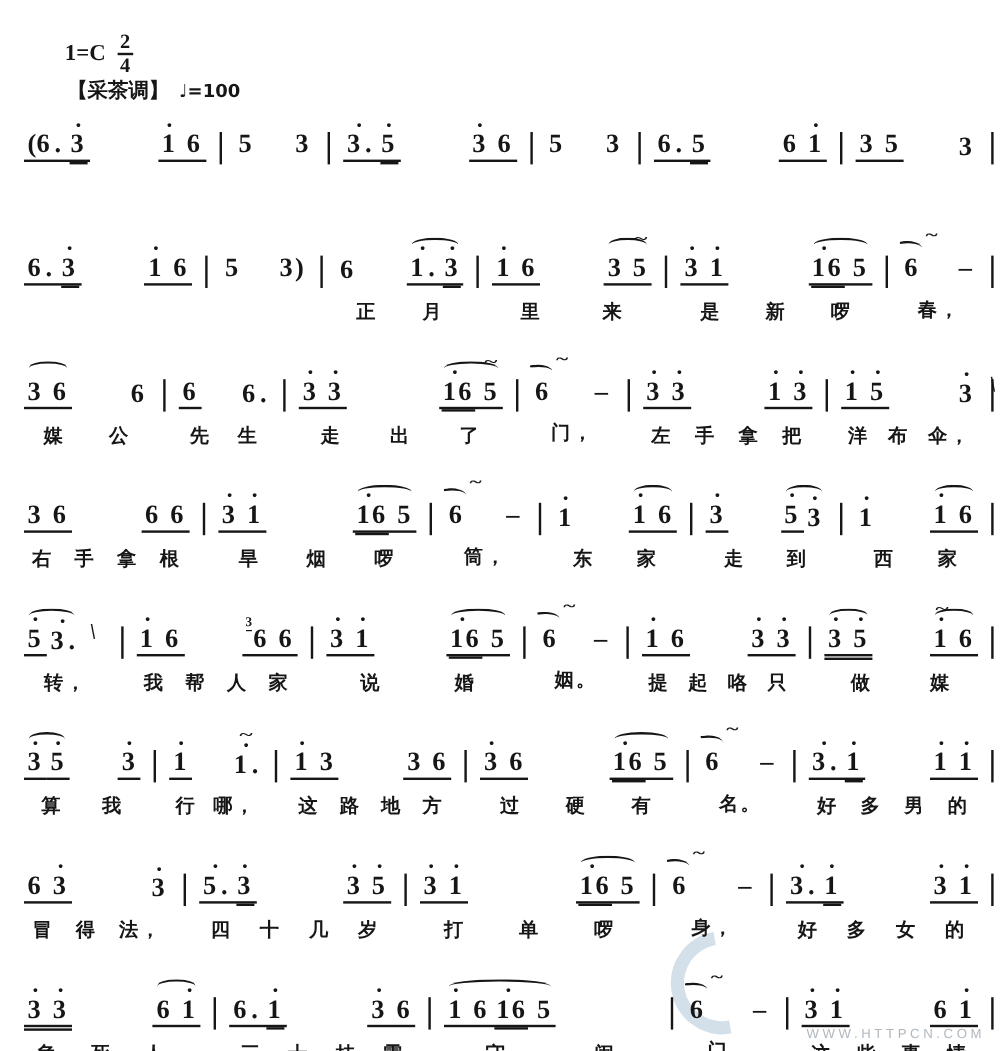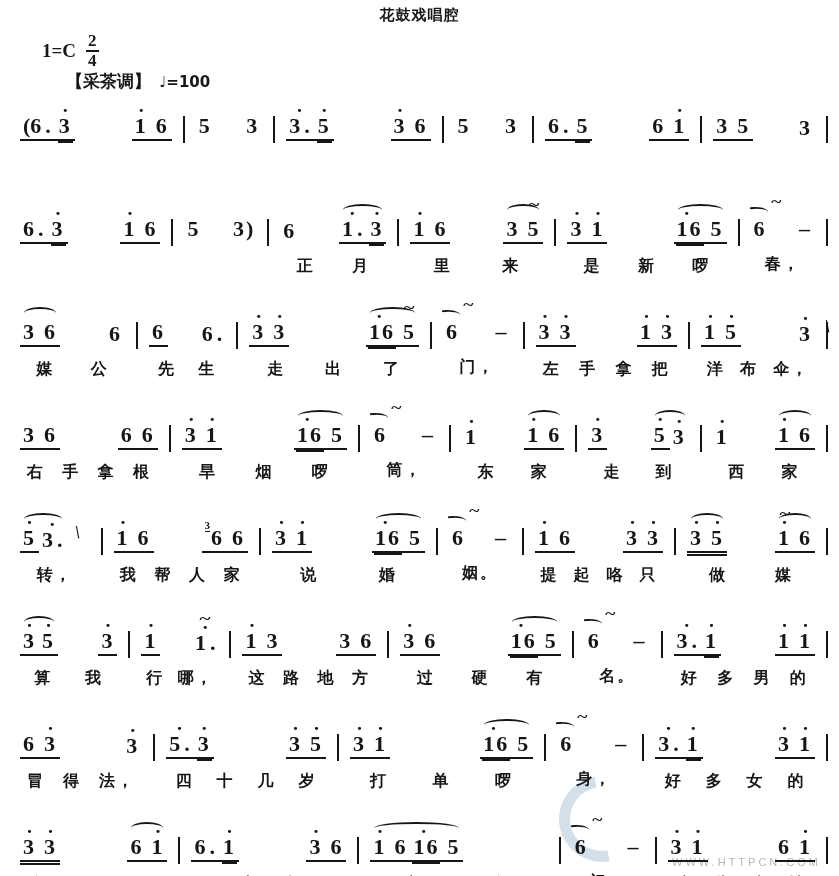--- a/index.html
+++ b/index.html
@@ -7,24 +7,24 @@
     width:839px;height:876px;background:#ffffff;color:#161616;
     font-family:"Liberation Serif", serif;position:relative;overflow:hidden;
   }
   
   .header{position:relative;height:92px;z-index:2;}
   .title{
     text-align:center;font-size:25px;font-weight:bold;letter-spacing:4px;
     padding-top:6px;
   }
   .subtitle{text-align:center;font-size:15px;font-weight:bold;margin-top:6px;letter-spacing:1px;}
-  .meta{position:absolute;left:42px;top:26px;font-size:19px;font-weight:bold;display:flex;align-items:center;}
+  .meta{position:absolute;left:54px;top:26px;font-size:19px;font-weight:bold;display:flex;align-items:center;}
   .frac{display:inline-flex;flex-direction:column;align-items:center;margin-left:10px;font-size:17px;line-height:1.05;}
   .frac .num{border-bottom:2px solid #161616;padding:0 2px;}
-  .tempo-line{position:absolute;left:66px;top:64px;font-size:17px;font-weight:bold;}
+  .tempo-line{position:absolute;left:56px;top:64px;font-size:17px;font-weight:bold;}
   .tempo-line .tempo{font-family:"DejaVu Sans",sans-serif;font-size:15px;margin-left:4px;}
   
   .score{position:relative;z-index:2;padding:0 10px;}
   .system{display:flex;align-items:flex-start;margin-bottom:24px;}
   .measure{display:flex;flex-direction:column;min-width:0;}
   .notesrow{
     display:flex;align-items:flex-end;justify-content:space-between;
     padding:17px 10px 6px;overflow:visible;
   }
   .bar{width:2px;background:#161616;height:27px;margin:18px 1px 0;flex:none;}
@@ -90,21 +90,20 @@
 </style>
 </head>
 <body>
 
 <div class="watermark">
   <div class="wswirl"></div>
   <div class="wurl">WWW.HTTPCN.COM</div>
 </div>
 
 <div class="header">
-  <div class="subtitle">花鼓戏唱腔</div>
   <div class="meta">
     <span>1=C</span>
     <span class="frac">
       <span class="num">2</span>
       <span class="den">4</span>
     </span>
   </div>
   <div class="tempo-line">
     <span>【采茶调】</span>
     <span class="tempo">♩=100</span>

